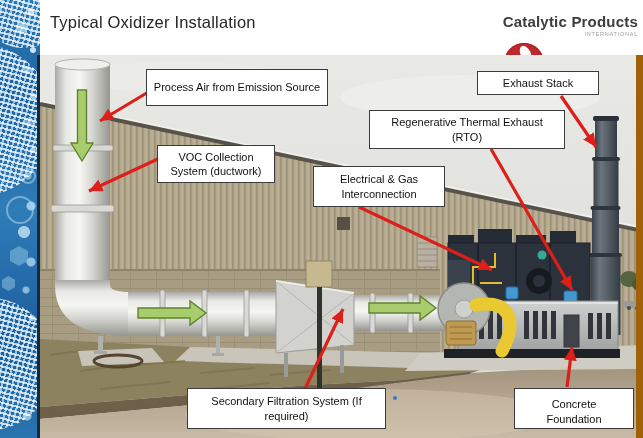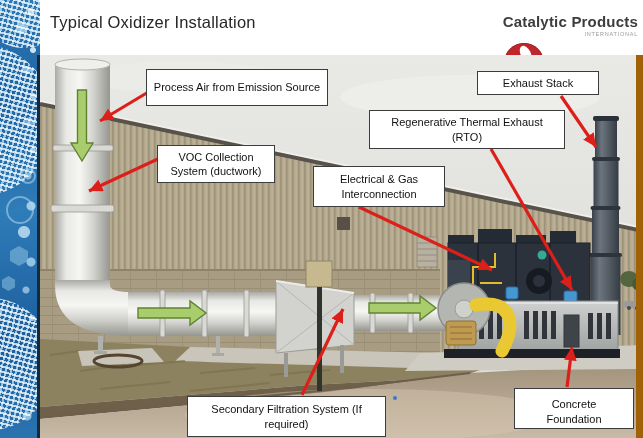--- a/index.html
+++ b/index.html
@@ -55,21 +55,21 @@
 
   
   .callout{position:absolute;z-index:3;background:#fff;border:1.6px solid #3c3c3c;
     color:#111;font-size:11px;line-height:1.3;display:flex;align-items:center;justify-content:center;
     text-align:center;padding:2px 6px;box-sizing:border-box;}
   #c-process{left:106px;top:14px;width:182px;height:37px;}
   #c-voc{left:117px;top:71px;width:118px;height:38px;margin-top:19px;}
   #c-exhaust{left:437px;top:16px;width:122px;height:24px;}
   #c-rto{left:329px;top:55px;width:196px;height:39px;}
   #c-electrical{left:253px;top:111px;width:132px;height:41px;margin-left:20px;}
-  #c-secondary{left:147px;top:341px;width:199px;height:41px;}
+  #c-secondary{left:147px;top:333px;width:199px;height:41px;}
   #c-concrete{left:474px;top:333px;width:120px;height:41px;padding:2px 12px;align-items:flex-end;}
 </style>
 </head>
 <body>
 
 <div class="slide">
 
   <div class="sidebar">
     <div class="sb-dots"></div>
     <div class="sb-disc d0"></div>

